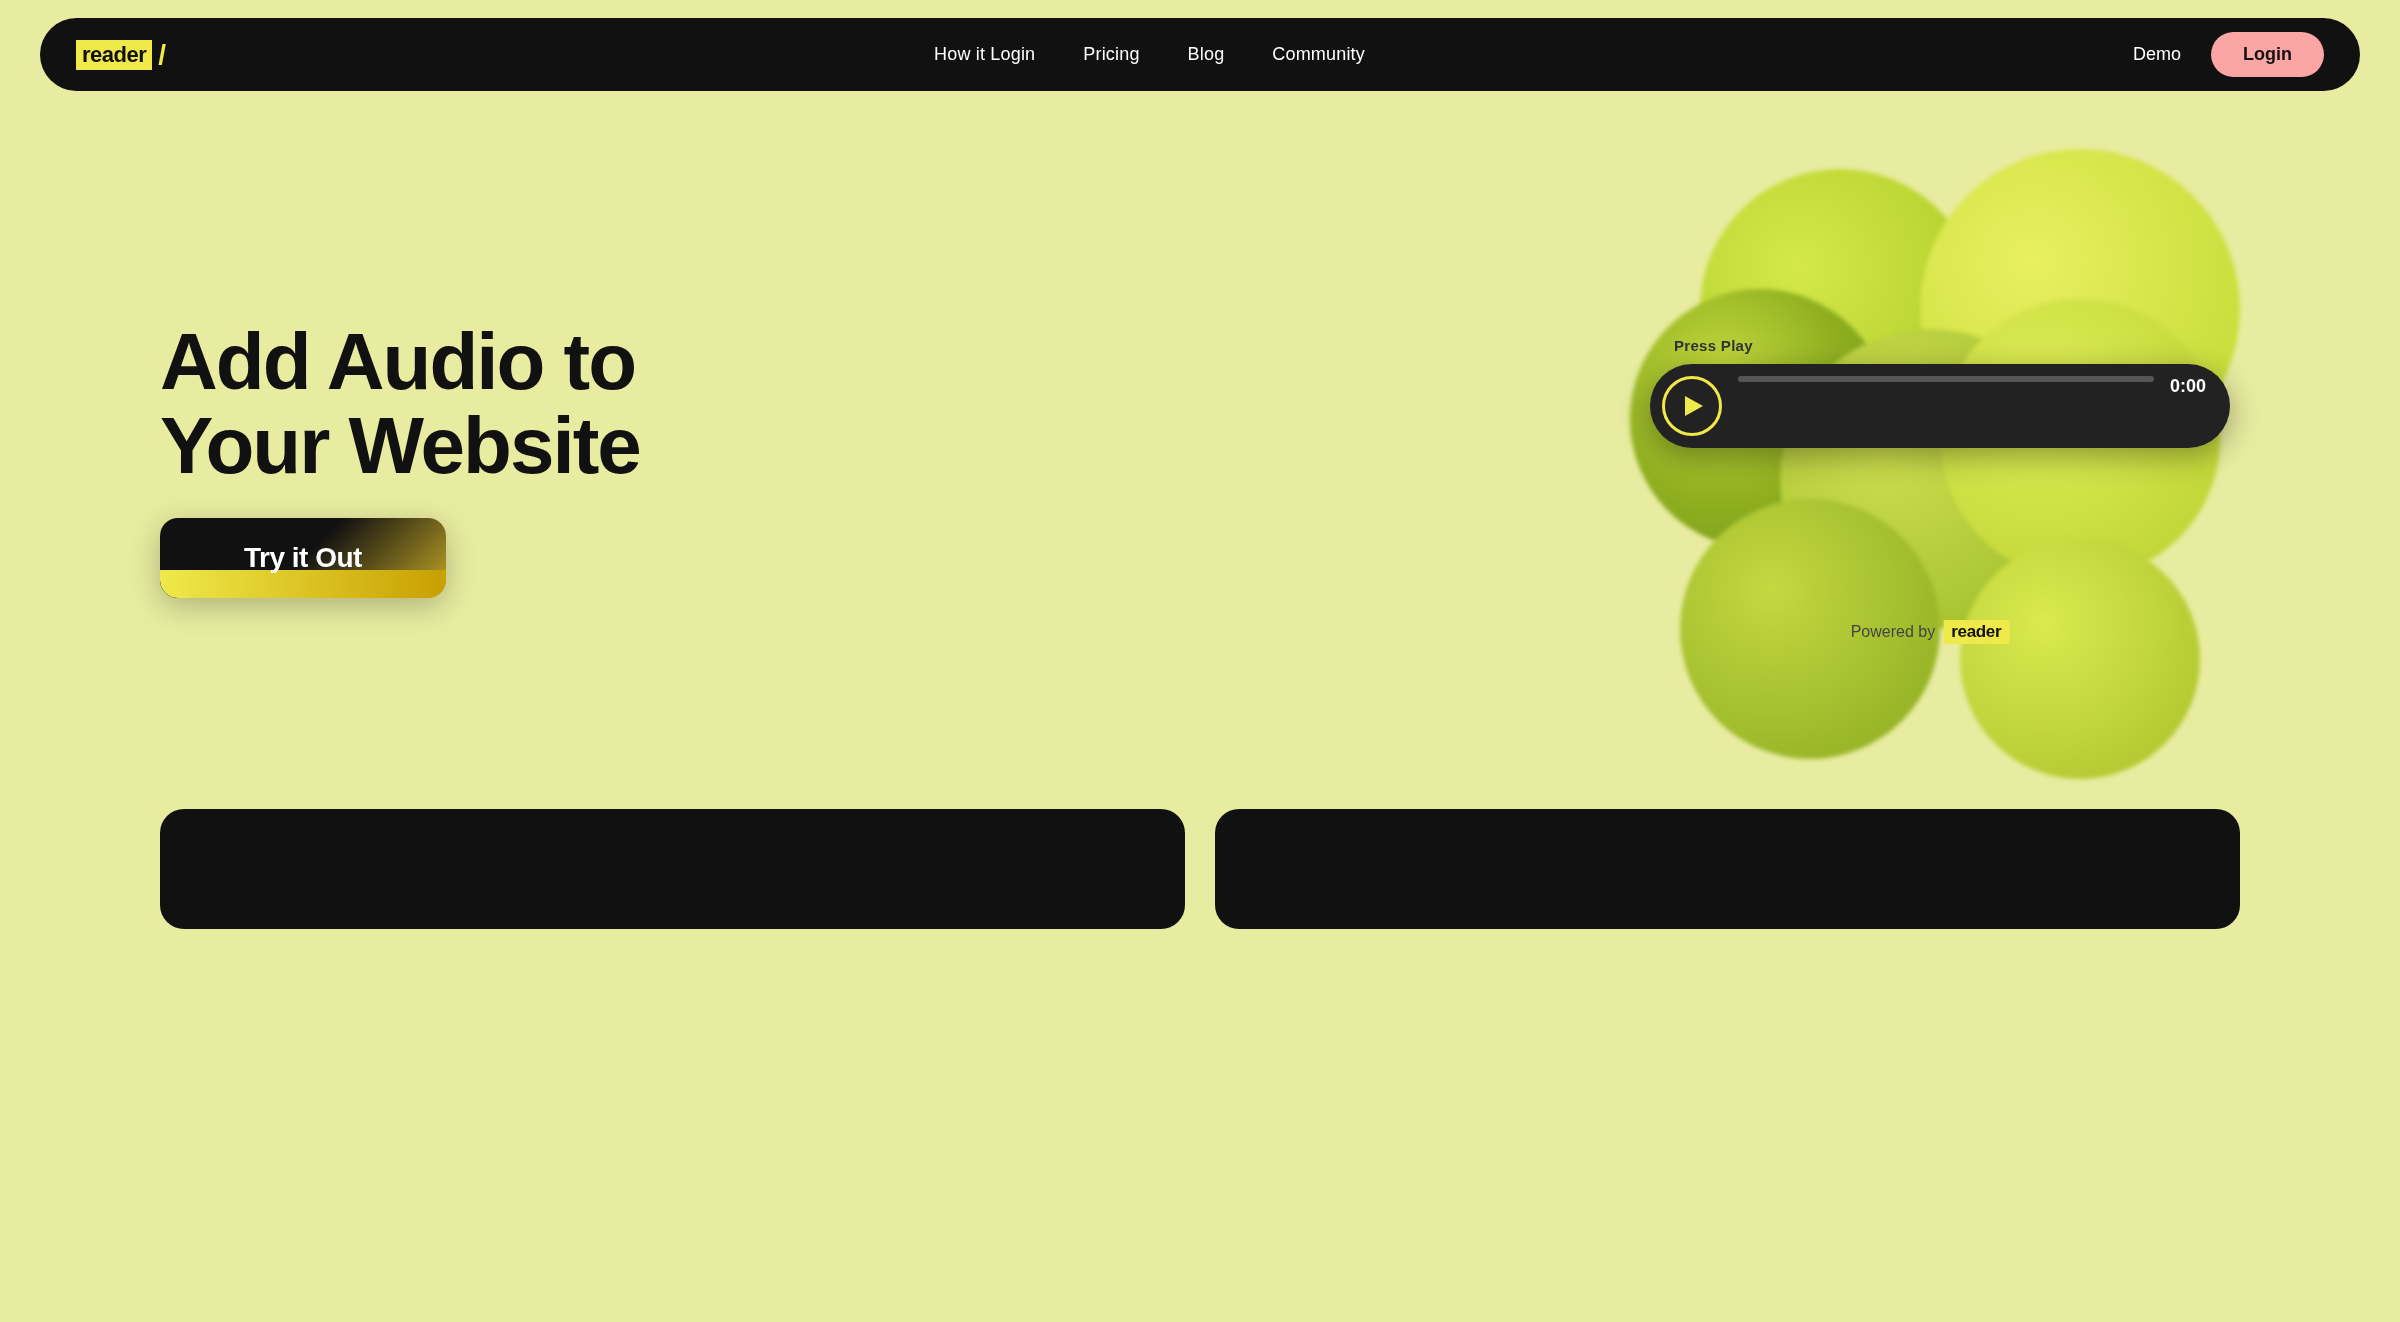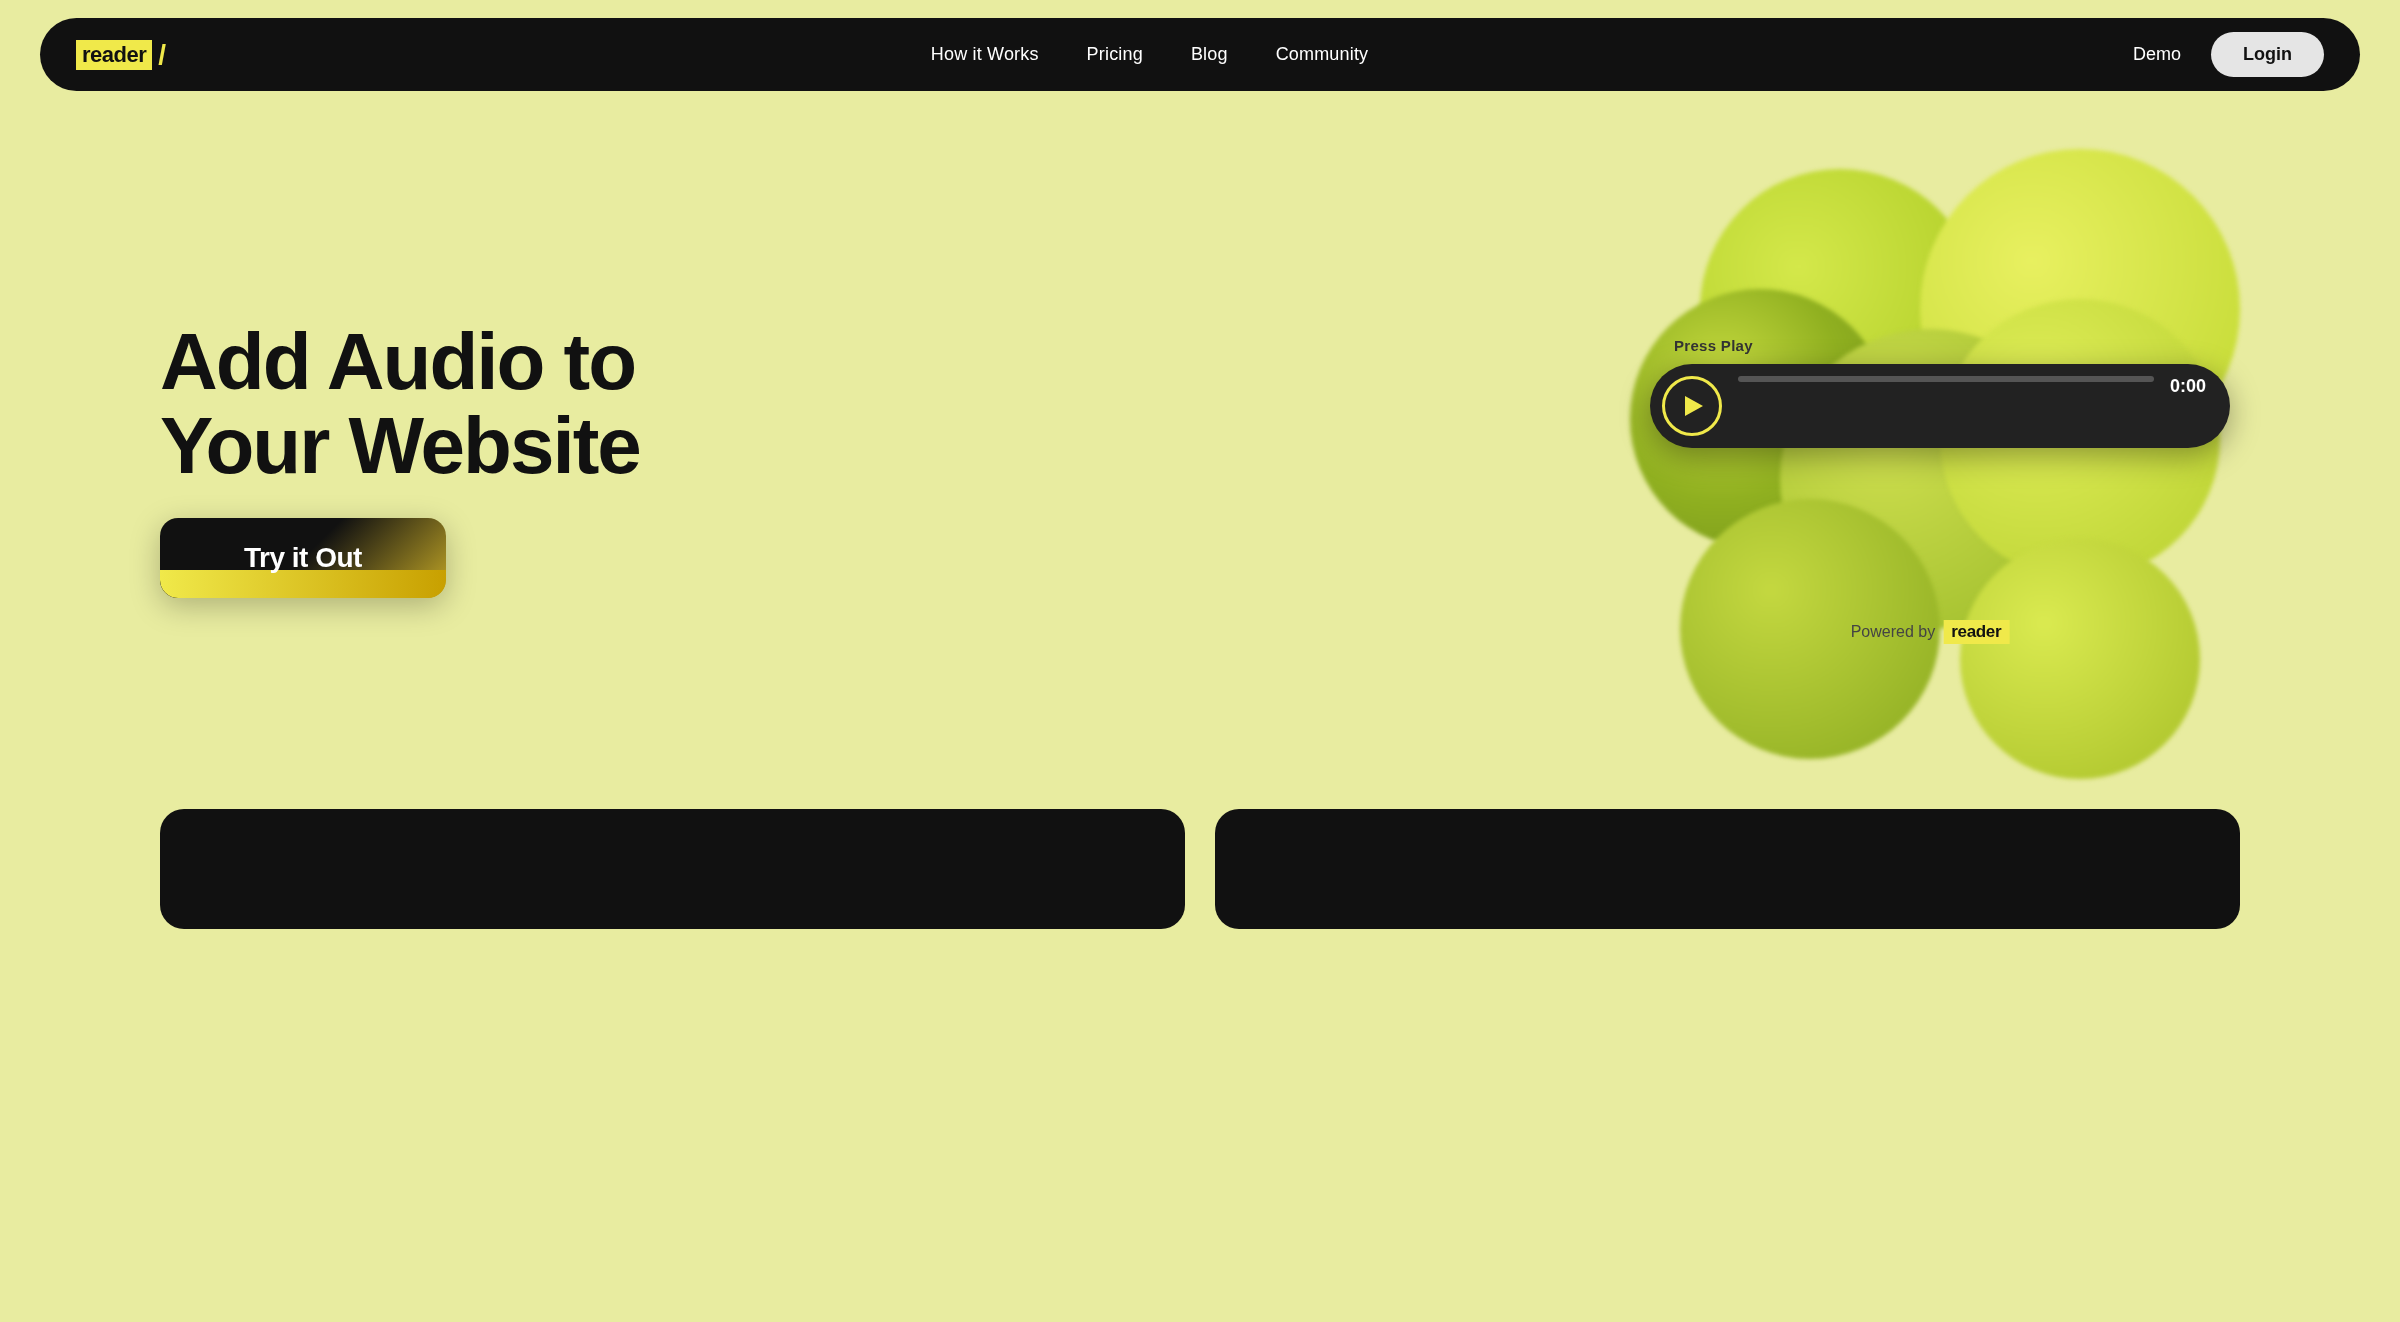--- a/index.html
+++ b/index.html
@@ -70,21 +70,21 @@
     }
 
     .nav-demo {
       color: #fff;
       text-decoration: none;
       font-size: 18px;
       font-weight: 500;
     }
 
     .nav-login {
-      background-color: #e5e5e5;
+      background-color: #fca5a5;
       color: #111;
       border: none;
       border-radius: 50px;
       padding: 12px 32px;
       font-size: 18px;
       font-weight: 700;
       cursor: pointer;
     }
 
     
@@ -347,21 +347,21 @@
 </head>
 <body>
 
 <nav>
   <div class="nav-logo">
     <span class="logo-text">reader</span>
     <span class="logo-slash">/</span>
   </div>
 
   <ul class="nav-links">
-    <li><a href="#">How it Works</a></li>
+    <li><a href="#">How it Login</a></li>
     <li><a href="#">Pricing</a></li>
     <li><a href="#">Blog</a></li>
     <li><a href="#">Community</a></li>
   </ul>
 
   <div class="nav-right">
     <a href="#" class="nav-demo">Demo</a>
     <button class="nav-login">Login</button>
   </div>
 </nav>

